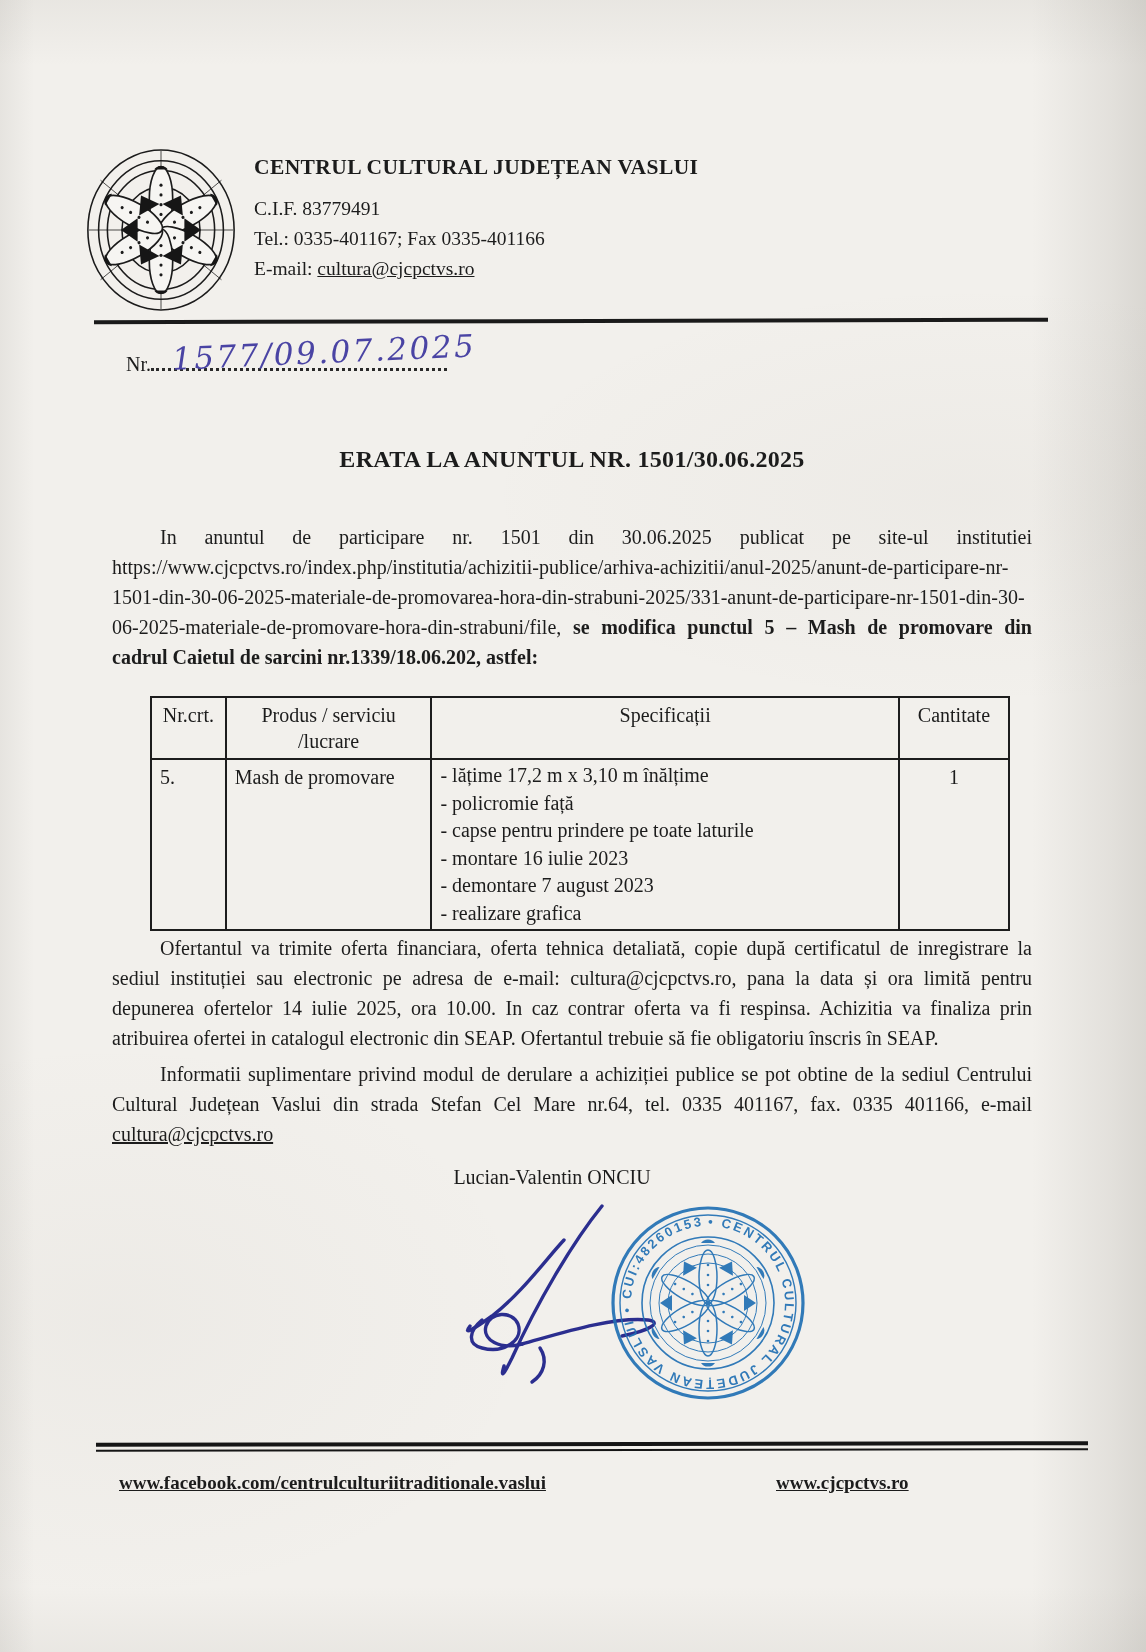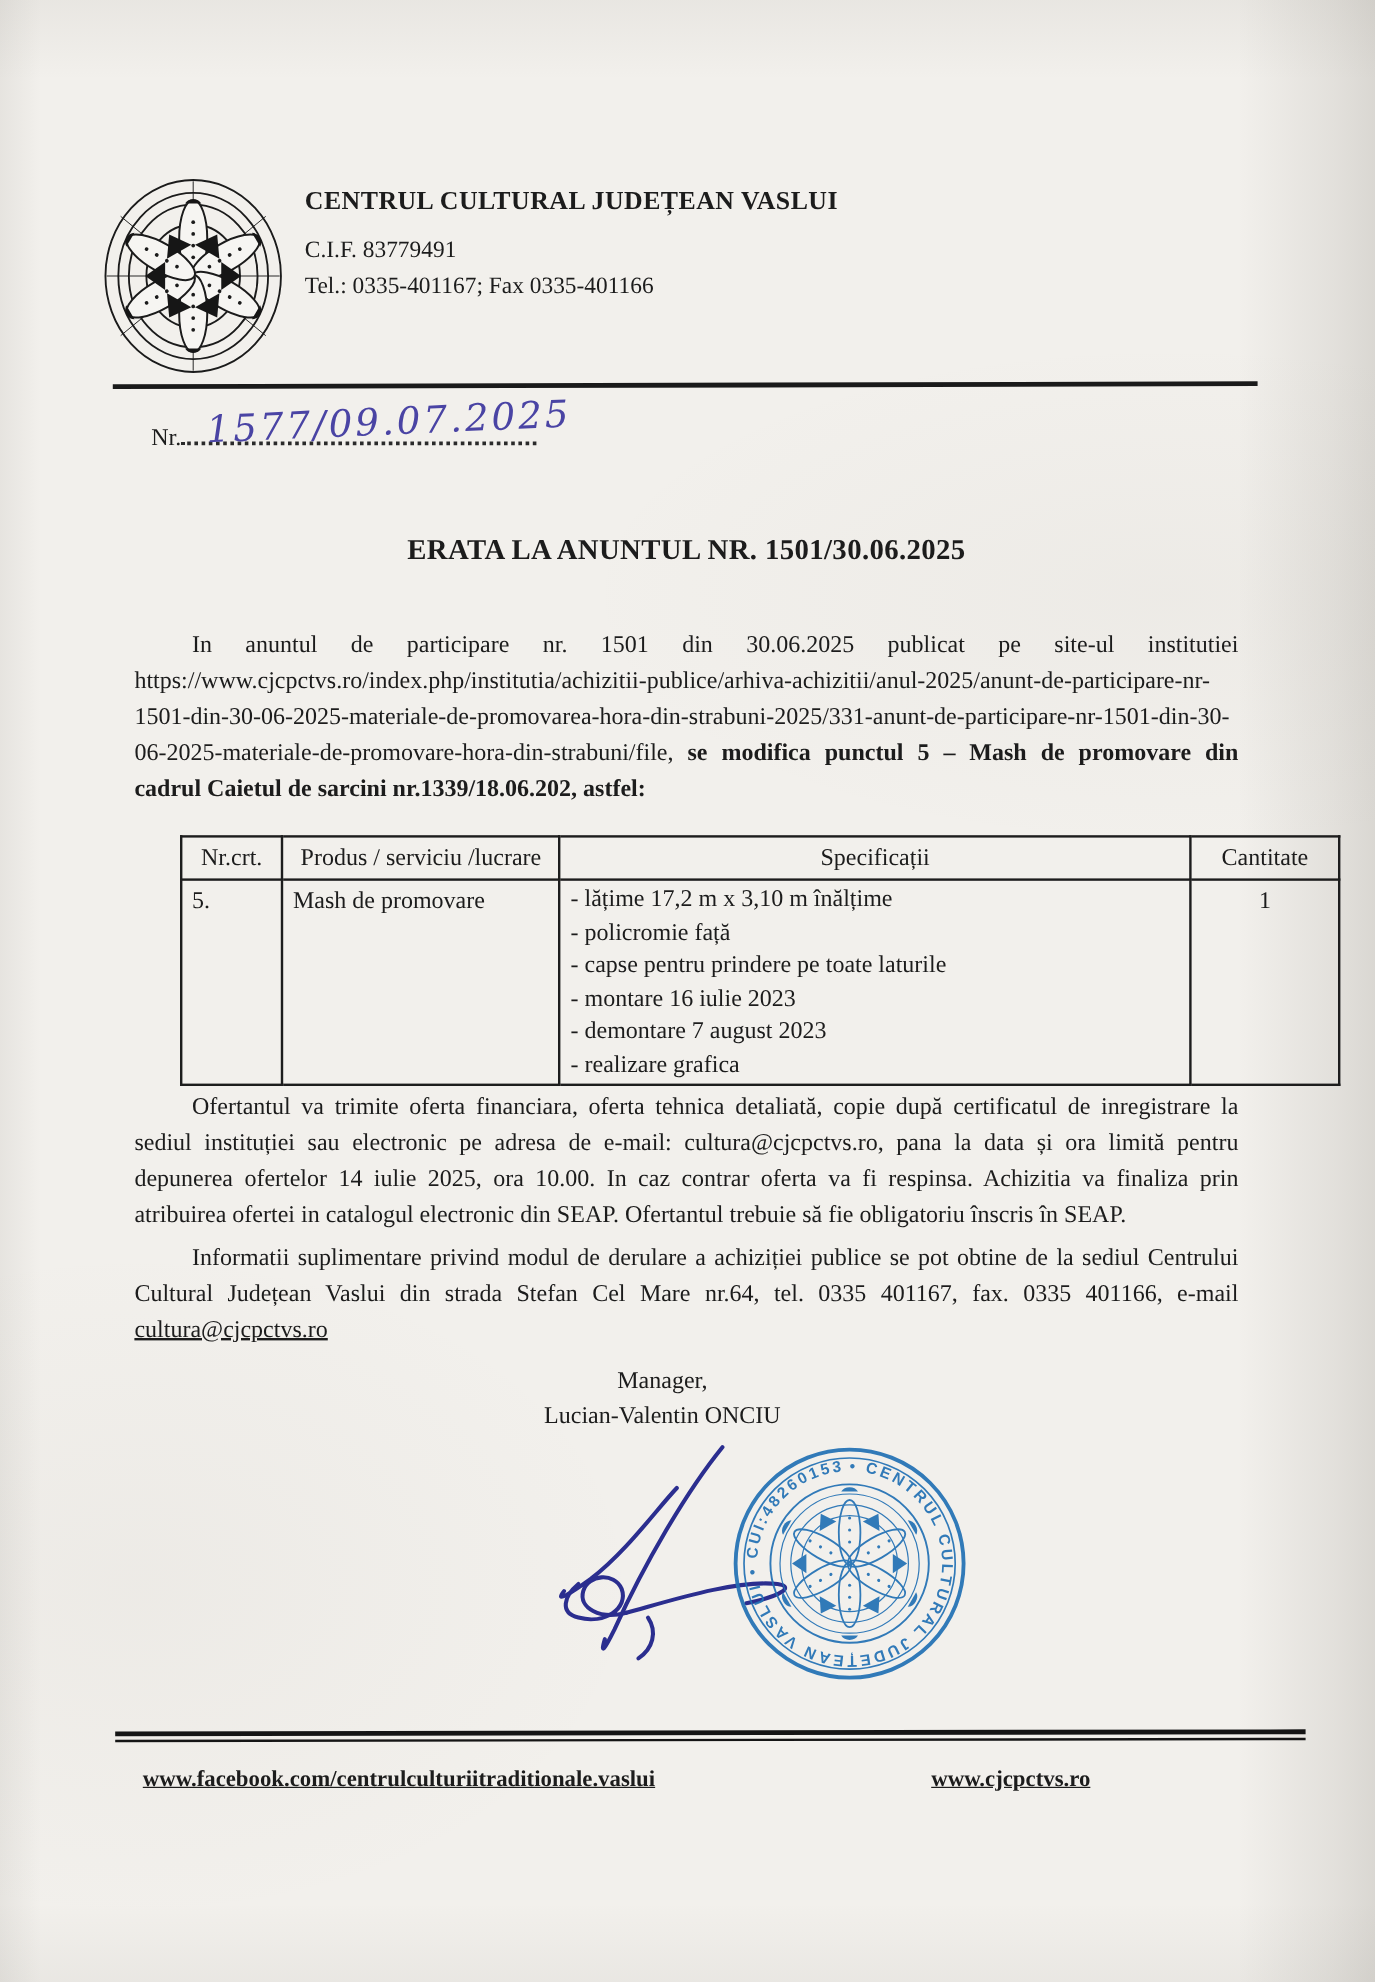--- a/index.html
+++ b/index.html
@@ -32,21 +32,21 @@
     font-style:italic;font-size:31px;color:#4a44a4;
     letter-spacing:2.5px;transform:rotate(-2.5deg);white-space:nowrap;
   }
   
   .content{position:absolute;left:112px;top:444px;width:920px;font-size:20px;line-height:30px;}
   .doc-title{text-align:center;font-weight:bold;font-size:24px;letter-spacing:0.3px;margin:0 0 48px 0;}
   .para{ text-align:justify;text-indent:48px;margin:0 0 6px 0;overflow-wrap:anywhere; }
   .para.nowrapindent{margin-bottom:24px;}
   .b{font-weight:bold;}
   
-  .spec-table{border-collapse:collapse;margin:8px 0 2px 38px;width:967px;table-layout:fixed;}
+  .spec-table{border-collapse:collapse;margin:8px 0 2px 38px;width:860px;table-layout:fixed;}
   .spec-table th,.spec-table td{border:2px solid #1d1d1d;vertical-align:top;font-size:20px;padding:2px 8px;}
   .spec-table th{font-weight:normal;text-align:center;line-height:26px;padding:4px 4px;}
   .col-nr{width:72px;} .col-prod{width:198px;} .col-spec{width:450px;} .col-cant{width:106px;}
   .cell-nr{text-align:left;padding-left:14px;}
   .cell-cant{text-align:center;}
   .spec-line{line-height:27.5px;}
   
   .sig-block{width:520px;margin:14px 0 0 180px;text-align:center;font-size:20px;line-height:29px;}
   .signature-svg{position:absolute;left:452px;top:1198px;width:215px;height:190px;}
   .stamp-svg{position:absolute;left:608px;top:1203px;width:200px;height:200px;opacity:0.92;}
@@ -143,20 +143,21 @@
           <path d="M73,24 a8,7 0 0 1 14,0 z" transform="rotate(300 80 86)"></path>
         </g>
       </g>
     </svg>
   </div>
 
   <div class="header-text">
     <div class="org-name">CENTRUL CULTURAL JUDEȚEAN VASLUI</div>
     <div>C.I.F. 83779491</div>
     <div>Tel.: 0335-401167; Fax 0335-401166</div>
+    <div><span>E-mail: </span><span class="u">cultura@cjcpctvs.ro</span></div>
   </div>
 
   <div class="header-rule"></div>
 
   <div class="nr-block">
     <span>Nr.</span><span class="dots"></span>
     <span class="handwritten">1577/09.07.2025</span>
   </div>
 
   <div class="content">
@@ -195,21 +196,20 @@
           <td class="cell-cant">1</td>
         </tr>
       </tbody>
     </table>
 
     <p class="para" style="margin-top:2px">Ofertantul va trimite oferta financiara, oferta tehnica detaliată, copie după certificatul de inregistrare la sediul instituției sau electronic pe adresa de e-mail: cultura@cjcpctvs.ro, pana la data și ora limită pentru depunerea ofertelor 14 iulie 2025, ora 10.00. In caz contrar oferta va fi respinsa. Achizitia va finaliza prin atribuirea ofertei in catalogul electronic din SEAP. Ofertantul trebuie să fie obligatoriu înscris în SEAP.</p>
 
     <p class="para"><span>Informatii suplimentare privind modul de derulare a achiziției publice se pot obtine de la sediul Centrului Cultural Județean  Vaslui din strada Stefan Cel Mare nr.64, tel. 0335 401167, fax. 0335 401166, e-mail </span><span class="u">cultura@cjcpctvs.ro</span></p>
 
     <div class="sig-block">
-      <div>Manager,</div>
       <div>Lucian-Valentin  ONCIU</div>
     </div>
   </div>
 
   <svg class="signature-svg" viewBox="0 0 215 190">
     <g fill="none" stroke="#2b2e8f" stroke-width="3.4" stroke-linecap="round">
       <path d="M150,8 C120,45 85,105 60,160 C52,176 48,182 52,168"></path>
       <path d="M112,42 C95,60 70,95 40,118 C22,131 10,138 18,128"></path>
       <path d="M30,122 C18,132 14,146 30,150 C52,156 72,142 66,126 C60,112 38,114 34,128 C30,142 48,152 70,146"></path>
       <path d="M70,146 C100,138 160,118 196,122 C210,124 200,132 170,138"></path>

